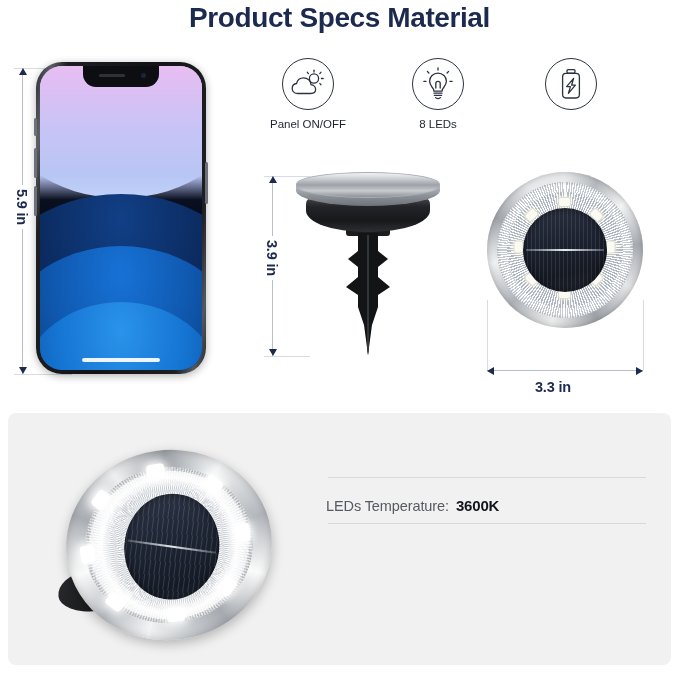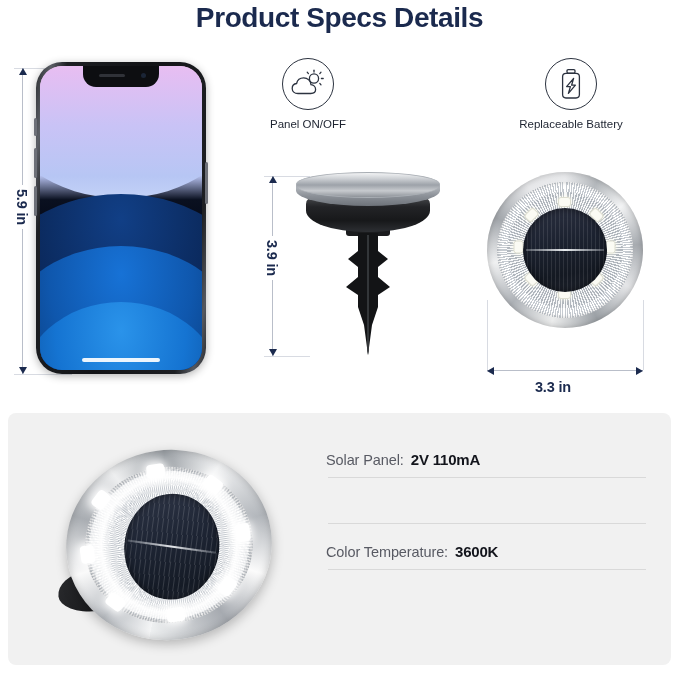--- a/index.html
+++ b/index.html
@@ -237,49 +237,65 @@
   }
   .spec-label { font-size: 14.5px; color: #585a63; letter-spacing: -0.1px; }
   .spec-value { font-size: 15px; font-weight: bold; color: #13151c; letter-spacing: -0.2px; margin-left: 7px; }
   .spec-sep { position: absolute; bottom: 0; left: 2px; width: 318px; height: 1px; background: #d9d9d9; }
 </style>
 </head>
 <body>
 
 <div id="page">
 
-  <div class="title">Product Specs Details</div>
+  <div class="title">Product Specs Material</div>
 
   <div class="features">
 
     <div class="feature" id="feat-0">
       <div class="circle">
         <svg width="36" height="30" viewBox="0 0 36 30" fill="none" stroke="#2c3340" stroke-width="1.3" stroke-linecap="round">
           <circle cx="24" cy="9.5" r="4.6"></circle>
           <line x1="24" y1="1.2" x2="24" y2="3"></line>
           <line x1="31" y1="3.2" x2="29.8" y2="4.6"></line>
           <line x1="33.2" y1="9.5" x2="31.4" y2="9.5"></line>
           <line x1="31" y1="15.8" x2="29.8" y2="14.4"></line>
           <line x1="17.2" y1="3.2" x2="18.4" y2="4.6"></line>
           <path d="M8 24.5 C4.4 24.5 2.2 22.1 2.2 19.4 C2.2 16.9 4.1 14.8 6.6 14.5 C7.3 11.2 10.2 8.9 13.7 8.9 C17.6 8.9 20.8 11.9 21 15.7 C23.6 15.9 25.6 18 25.6 20.6 C25.6 23.3 23.4 24.5 20.8 24.5 Z"></path>
         </svg>
       </div>
       <div class="flabel">Panel ON/OFF</div>
     </div>
 
+    <div class="feature" id="feat-1">
+      <div class="circle">
+        <svg width="30" height="34" viewBox="0 0 30 34" fill="none" stroke="#2c3340" stroke-width="1.3" stroke-linecap="round">
+          <path d="M15 6.2 C10.2 6.2 6.6 9.8 6.6 14.3 C6.6 17.4 8.4 19.4 9.8 21.2 C10.6 22.2 10.9 23 10.9 24.1 L19.1 24.1 C19.1 23 19.4 22.2 20.2 21.2 C21.6 19.4 23.4 17.4 23.4 14.3 C23.4 9.8 19.8 6.2 15 6.2 Z"></path>
+          <line x1="11" y1="26.2" x2="19" y2="26.2"></line>
+          <line x1="11.4" y1="28.4" x2="18.6" y2="28.4"></line>
+          <path d="M12.6 30.6 C13.2 31.9 16.8 31.9 17.4 30.6"></path>
+          <path d="M12.8 21 L12.8 16.4 C12.8 15.2 13.8 14.4 15 14.4 C16.2 14.4 17.2 15.2 17.2 16.4 L17.2 21"></path>
+          <line x1="15" y1="0.8" x2="15" y2="3"></line>
+          <line x1="4.4" y1="4.4" x2="5.9" y2="6"></line>
+          <line x1="25.6" y1="4.4" x2="24.1" y2="6"></line>
+          <line x1="0.9" y1="14.4" x2="3" y2="14.4"></line>
+          <line x1="29.1" y1="14.4" x2="27" y2="14.4"></line>
+        </svg>
+      </div>
+      <div class="flabel">8 LEDs</div>
+    </div>
 
     <div class="feature" id="feat-2">
       <div class="circle">
         <svg width="26" height="34" viewBox="0 0 26 34" fill="none" stroke="#2c3340" stroke-width="1.3" stroke-linejoin="round" stroke-linecap="round">
           <rect x="9" y="2.6" width="8" height="3.6" rx="1.1"></rect>
           <rect x="4.6" y="6.4" width="16.8" height="24.6" rx="3.4"></rect>
           <path d="M15.6 11.4 L8.6 19.6 L12.4 19.6 L10.4 26.4 L17.4 18.2 L13.6 18.2 Z"></path>
         </svg>
       </div>
-      <div class="flabel">Replaceable Battery</div>
     </div>
   </div>
 
   <div class="ext-line" style="left:14px; top:68px; width:58px;"></div>
   <div class="ext-line" style="left:14px; top:374px; width:58px;"></div>
   <div class="dim-line-v" style="left:22px; top:68px; height:306px;"></div>
   <div class="arrow arrow-up" style="left:18.5px; top:68px;"></div>
   <div class="arrow arrow-down" style="left:18.5px; top:367px;"></div>
   <div class="dim-label-v" style="left:14px; top:185px;">5.9 in</div>
 
@@ -361,34 +377,28 @@
       <div class="prod-led" style="left:16%; top:72%; transform:rotate(45deg);"></div>
       <div class="prod-led" style="left:6%; top:45%; transform:rotate(90deg);"></div>
       <div class="prod-led" style="left:16%; top:18%; transform:rotate(135deg);"></div>
       <div class="prod-panel"></div>
       <div class="prod-glow"></div>
     </div>
   </div>
 
   <div class="specs">
 
+
+
+    <div class="spec-row">
+      <div class="spec-sep"></div>
+    </div>
+
     <div class="spec-row">
       <div class="inner">
-        <span class="spec-label">Solar Panel:</span><span class="spec-value">2V 110mA</span>
+        <span class="spec-label">LEDs Temperature:</span><span class="spec-value">3600K</span>
       </div>
       <div class="spec-sep"></div>
     </div>
 
-
-    <div class="spec-row">
-      <div class="spec-sep"></div>
-    </div>
-
-    <div class="spec-row">
-      <div class="inner">
-        <span class="spec-label">Color Temperature:</span><span class="spec-value">3600K</span>
-      </div>
-      <div class="spec-sep"></div>
-    </div>
-
   </div>
 
 </div>
 
 </body></html>

